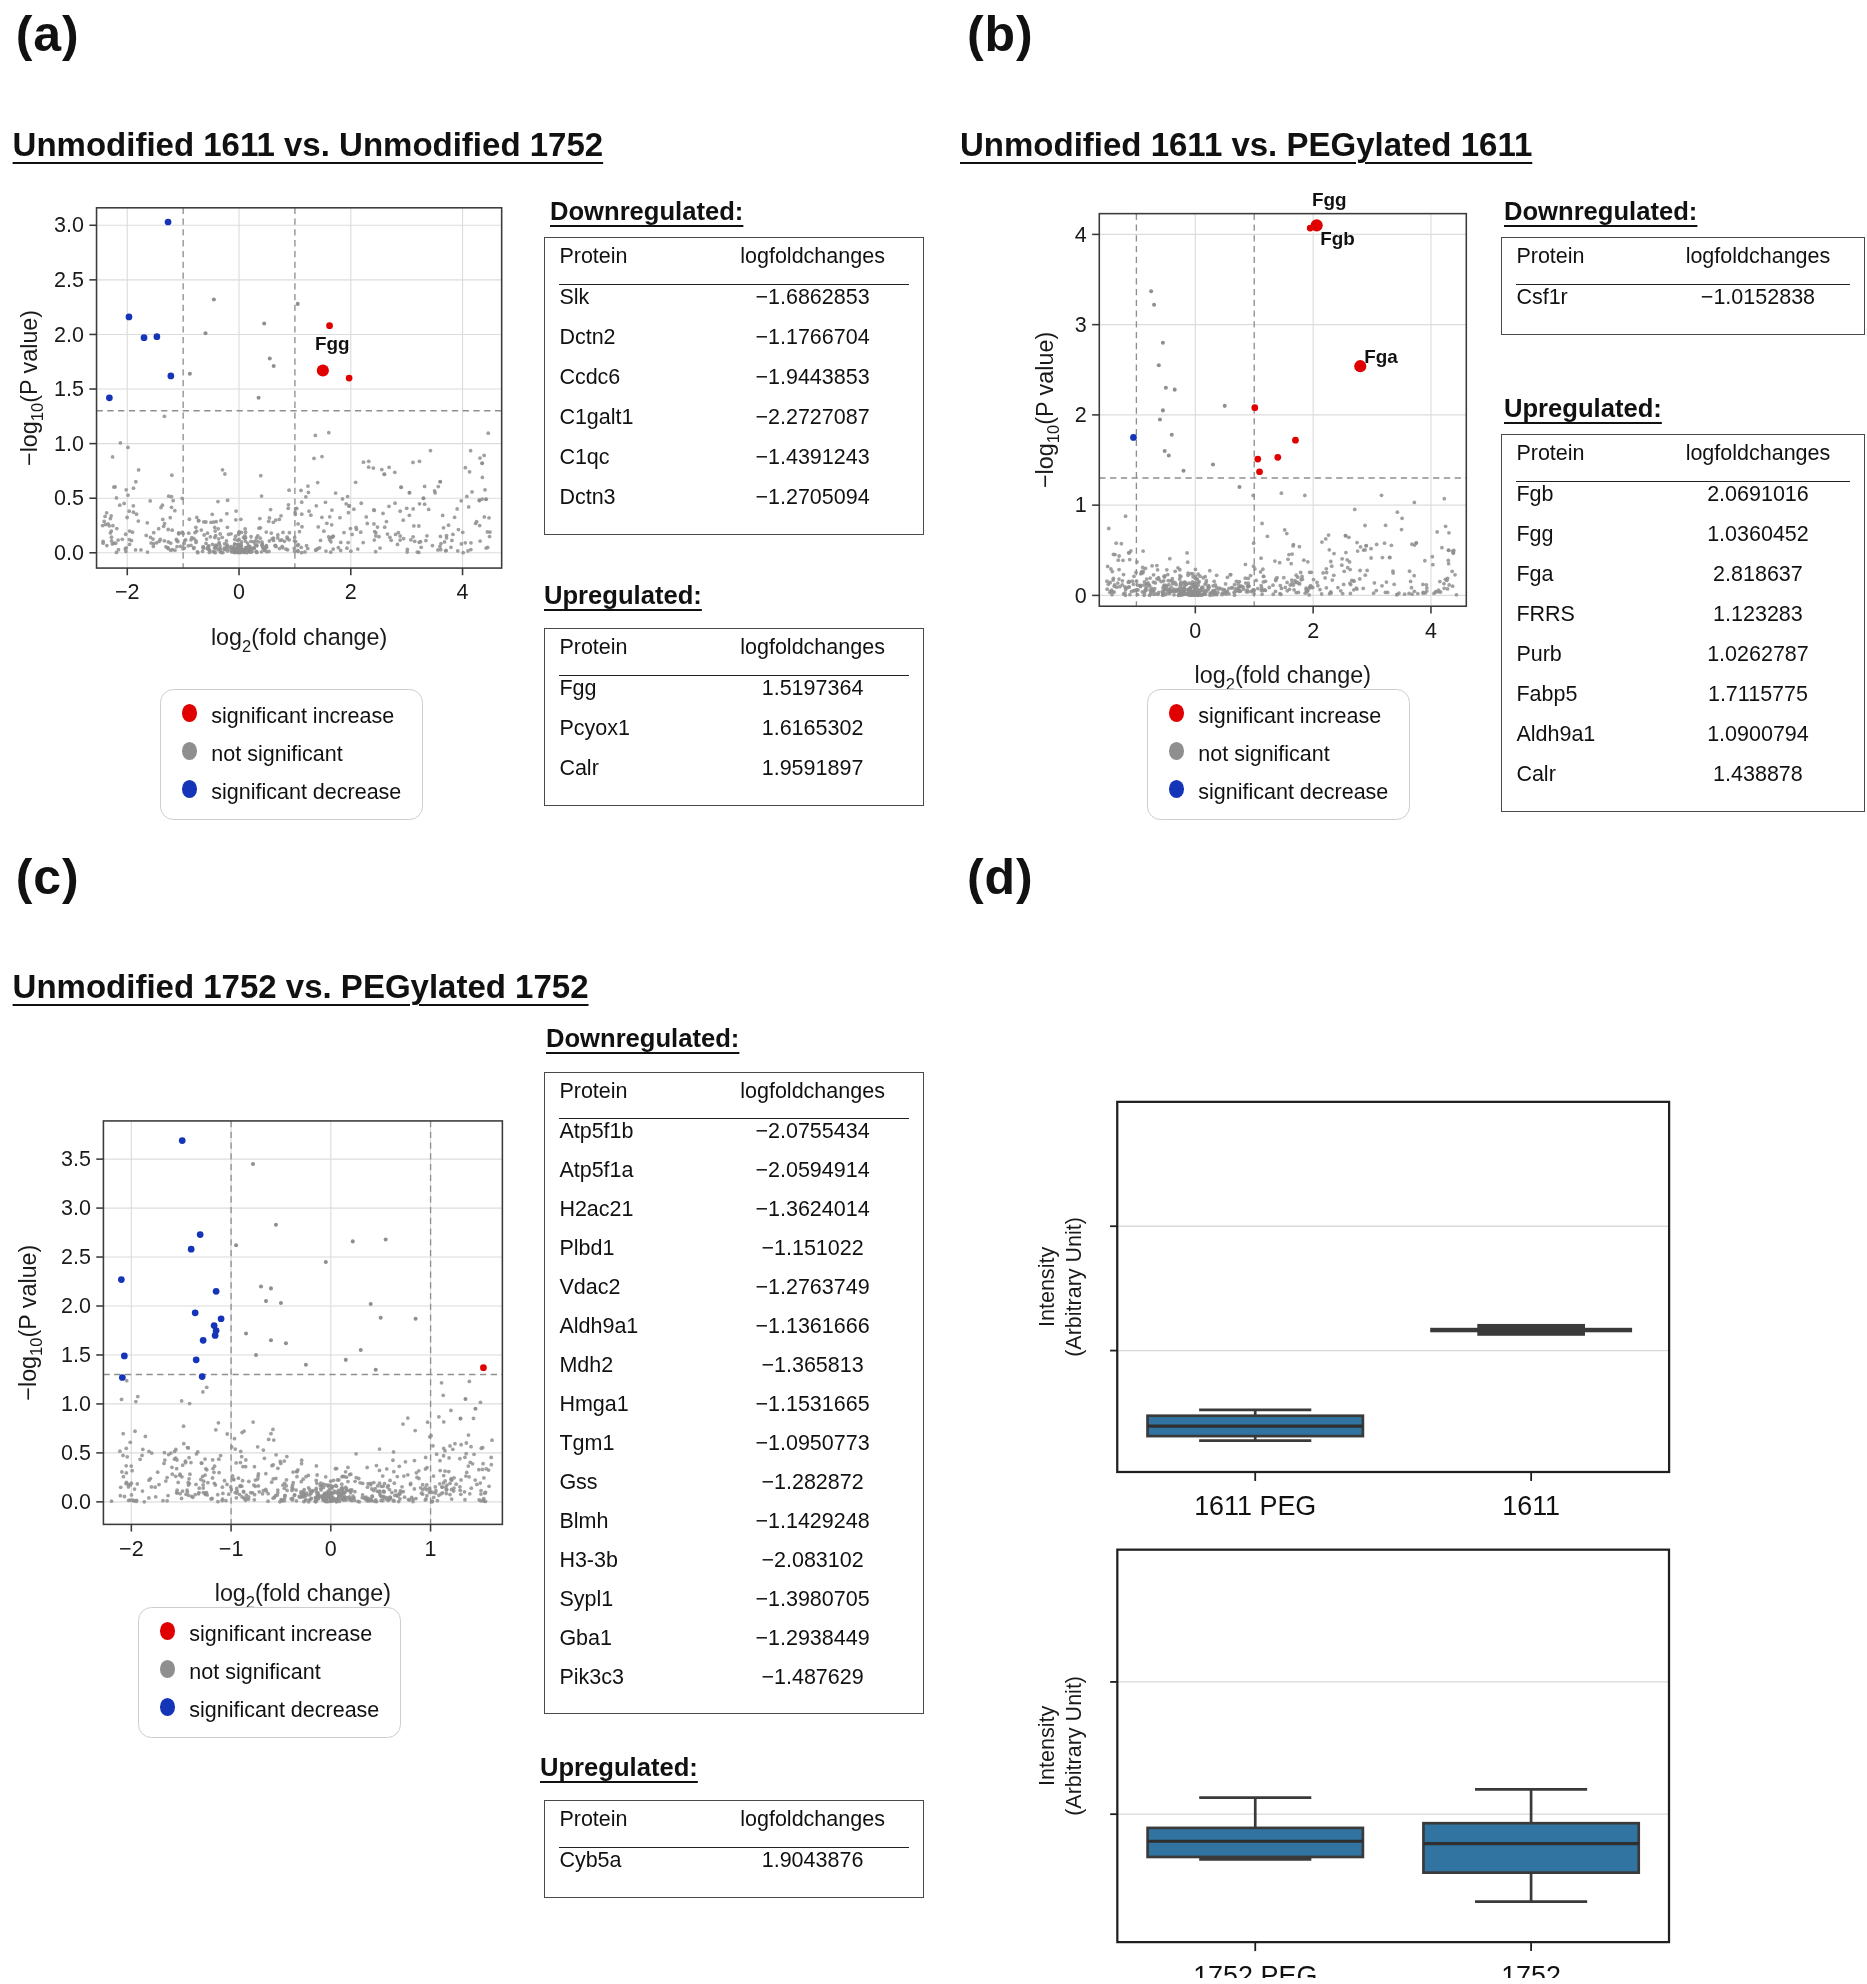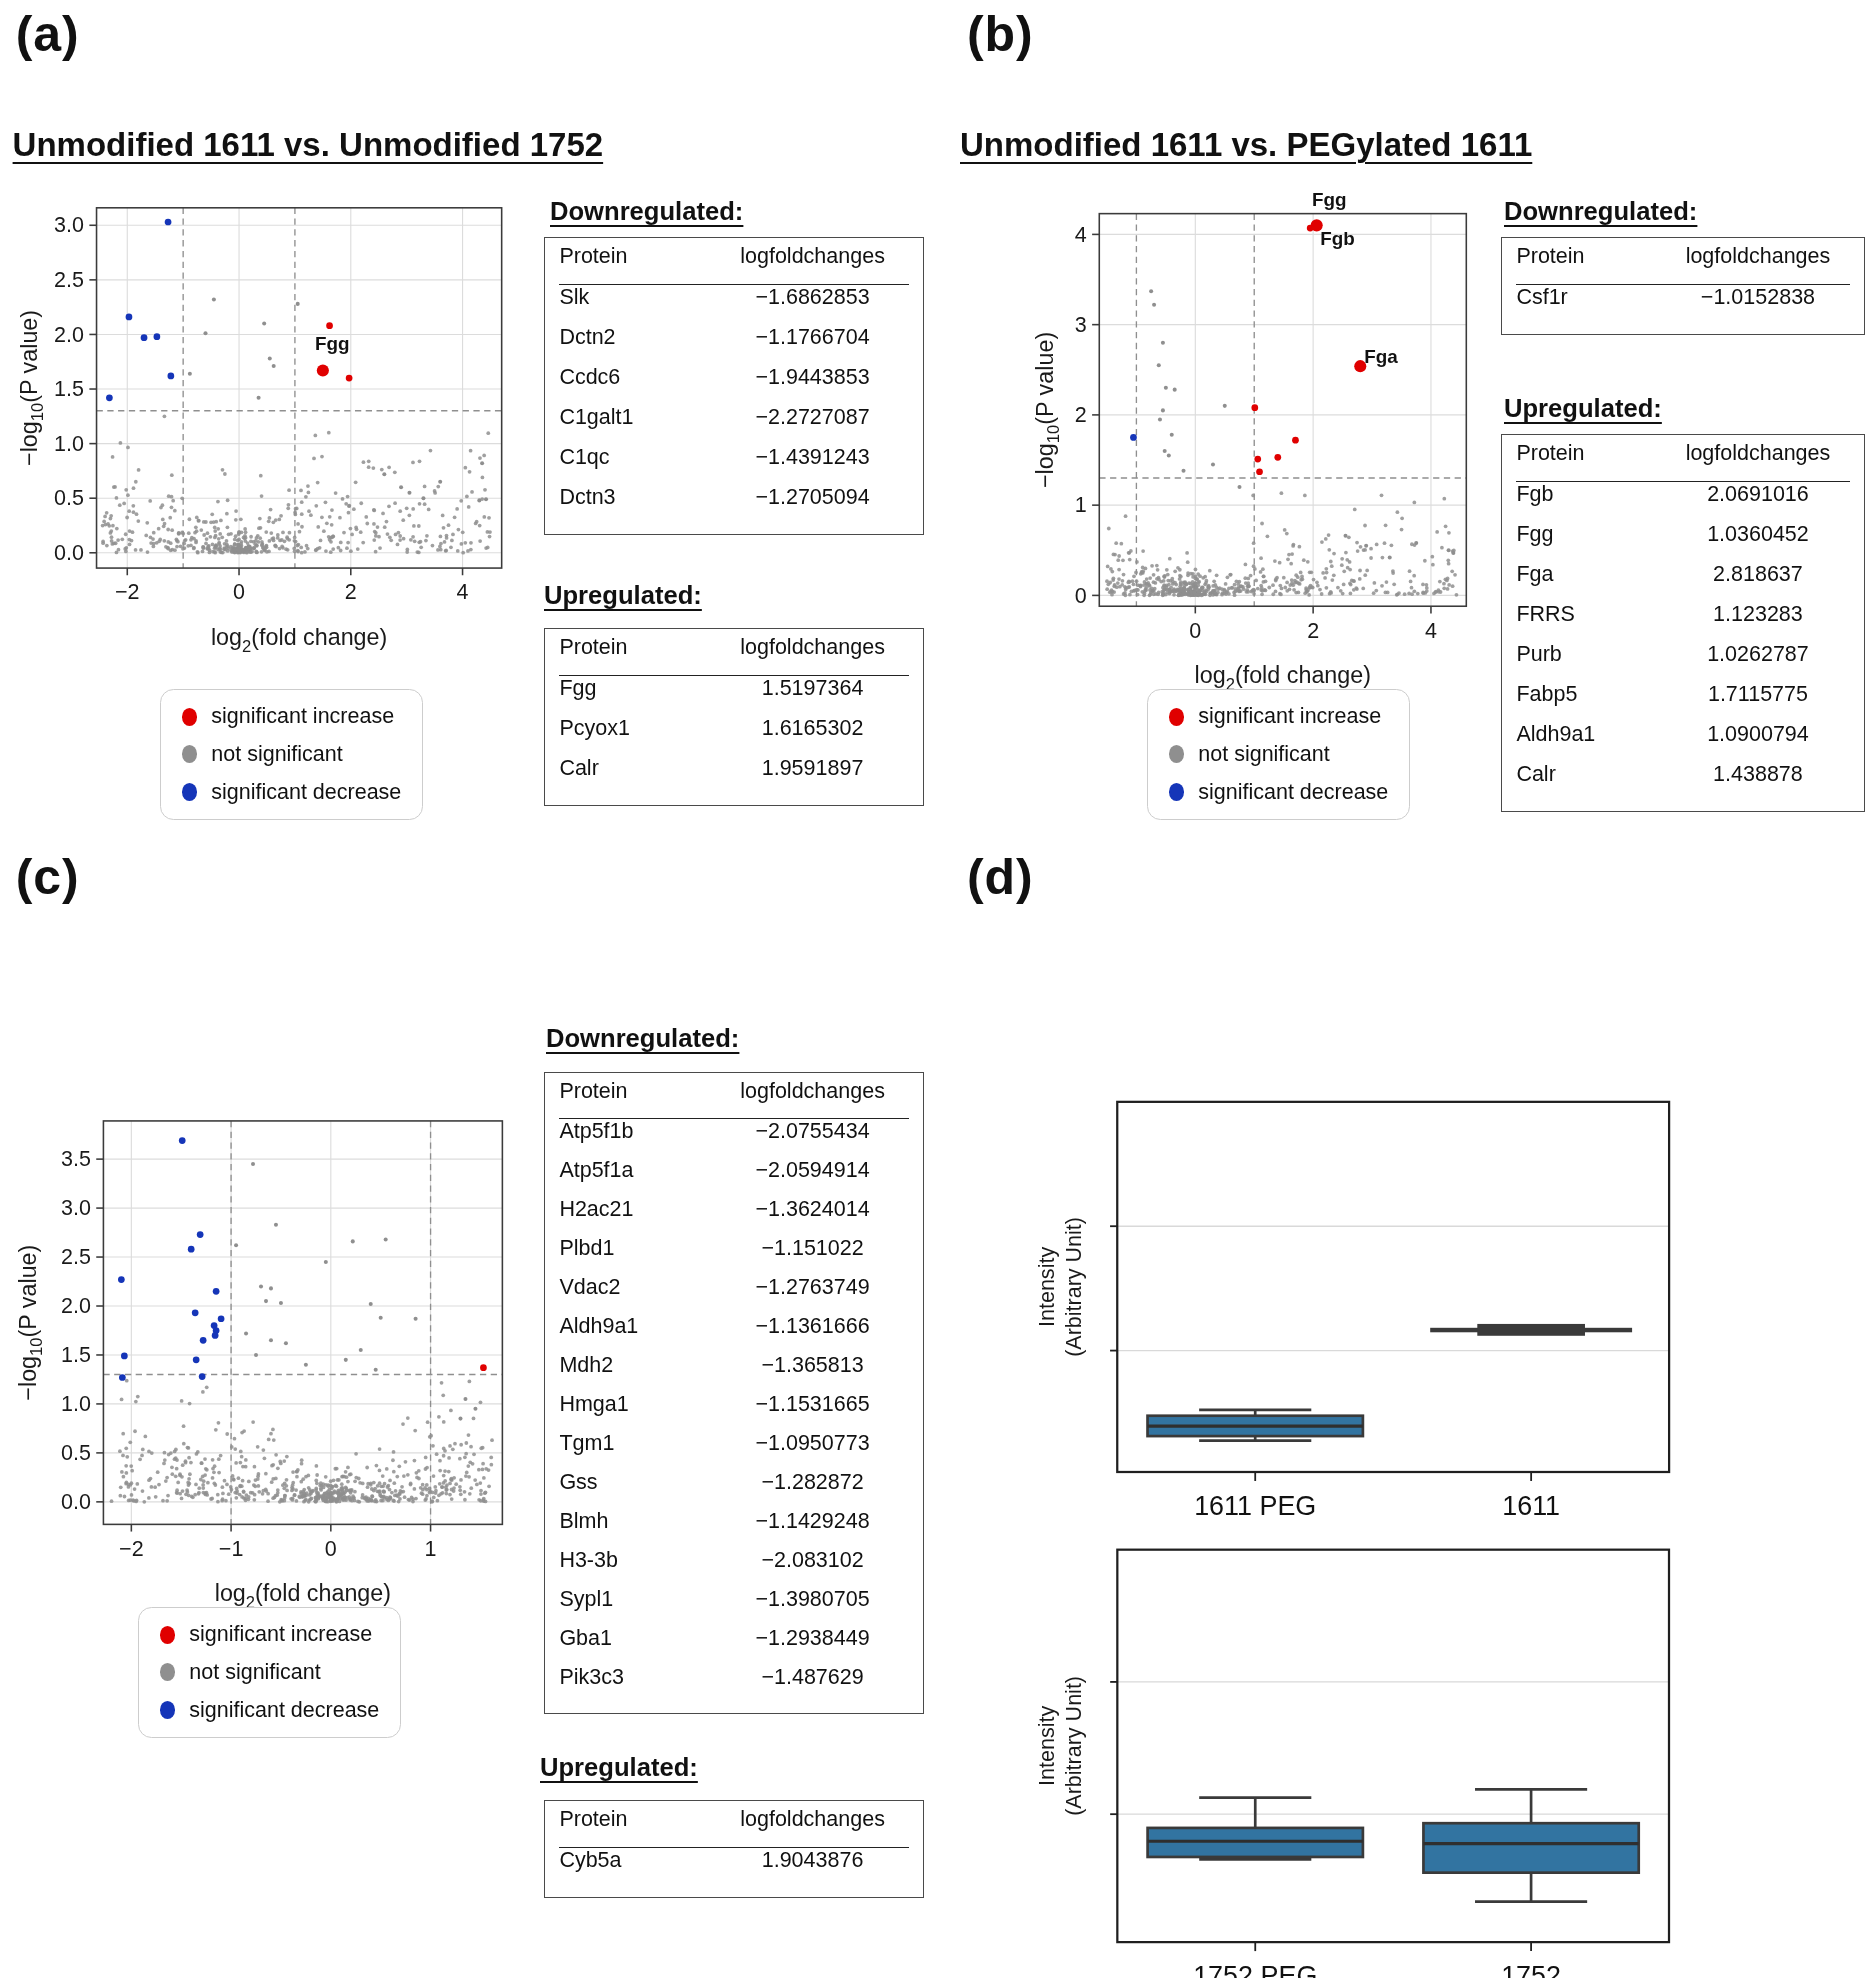--- a/index.html
+++ b/index.html
@@ -11,21 +11,21 @@
   .sec-heading{position:absolute;font-size:25.6px;font-weight:700;white-space:nowrap;
                text-decoration:underline;text-decoration-thickness:1.8px;text-underline-offset:5.4px;}
   .tbox{position:absolute;border:1.3px solid #4a4a4a;background:#fff;box-sizing:border-box;
         padding:6.3px 14.4px 9px;--rh:40px;}
   .trow{display:flex;height:var(--rh);font-size:21.5px;}
   .thead{border-bottom:1.8px solid #222;}
   .cell-p{width:45%;white-space:nowrap;}
   .cell-v{width:55%;text-align:center;white-space:nowrap;}
   .legend{position:absolute;border:1.3px solid #cdcdcd;border-radius:13.5px;background:#fff;
           padding:14.4px 20.6px;display:flex;flex-direction:column;gap:12.6px;}
-  .lrow{display:flex;align-items:center;font-size:21.5px;white-space:nowrap;}
+  .lrow{display:flex;font-size:21.5px;white-space:nowrap;}
   .dot{width:15.3px;height:18px;border-radius:50%;margin-right:14.4px;flex:0 0 auto;}
   svg{position:absolute;display:block;}
 </style>
 </head>
 <body>
 
 <div class="canvas">
 
   <div class="panel-label" style="left:15.7px;top:4.5px">(a)</div>
   <div class="panel-title" style="left:12.6px;top:126px">Unmodified 1611 vs. Unmodified 1752</div>
@@ -1492,20 +1492,21 @@
         <div class="cell-p">Aldh9a1</div>
         <div class="cell-v">1.0900794</div>
       </div>
       <div class="trow">
         <div class="cell-p">Calr</div>
         <div class="cell-v">1.438878</div>
       </div>
     </div>
 
   <div class="panel-label" style="left:15.7px;top:848px">(c)</div>
+  <div class="panel-title" style="left:12.6px;top:968px">Unmodified 1752 vs. PEGylated 1752</div>
   <svg width="516" height="520" style="left:18px;top:1103px" viewBox="0 0 1150 1160">
       <rect x="190" y="40" width="890" height="900" fill="#ffffff"></rect>
       <g>
         <line x1="252.29999999999995" x2="252.29999999999995" y1="40" y2="940" stroke="#dcdcdc" stroke-width="2.5"></line>
         <line x1="474.79999999999995" x2="474.79999999999995" y1="40" y2="940" stroke="#dcdcdc" stroke-width="2.5"></line>
         <line x1="697.3" x2="697.3" y1="40" y2="940" stroke="#dcdcdc" stroke-width="2.5"></line>
         <line x1="919.8" x2="919.8" y1="40" y2="940" stroke="#dcdcdc" stroke-width="2.5"></line>
         <line x1="190" x2="1080" y1="889.7572815533981" y2="889.7572815533981" stroke="#dcdcdc" stroke-width="2.5"></line>
         <line x1="190" x2="1080" y1="780.5339805825242" y2="780.5339805825242" stroke="#dcdcdc" stroke-width="2.5"></line>
         <line x1="190" x2="1080" y1="671.3106796116506" y2="671.3106796116506" stroke="#dcdcdc" stroke-width="2.5"></line>

